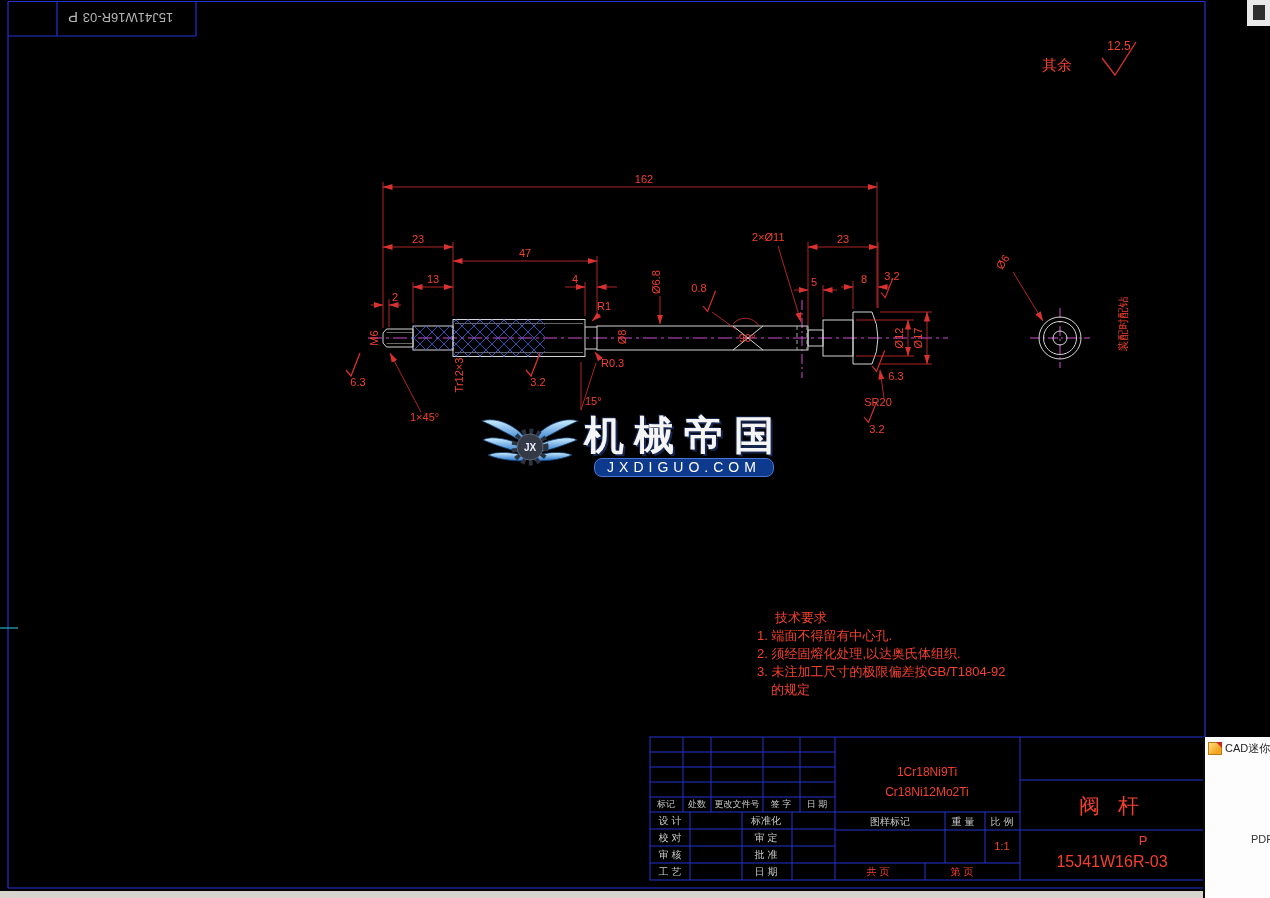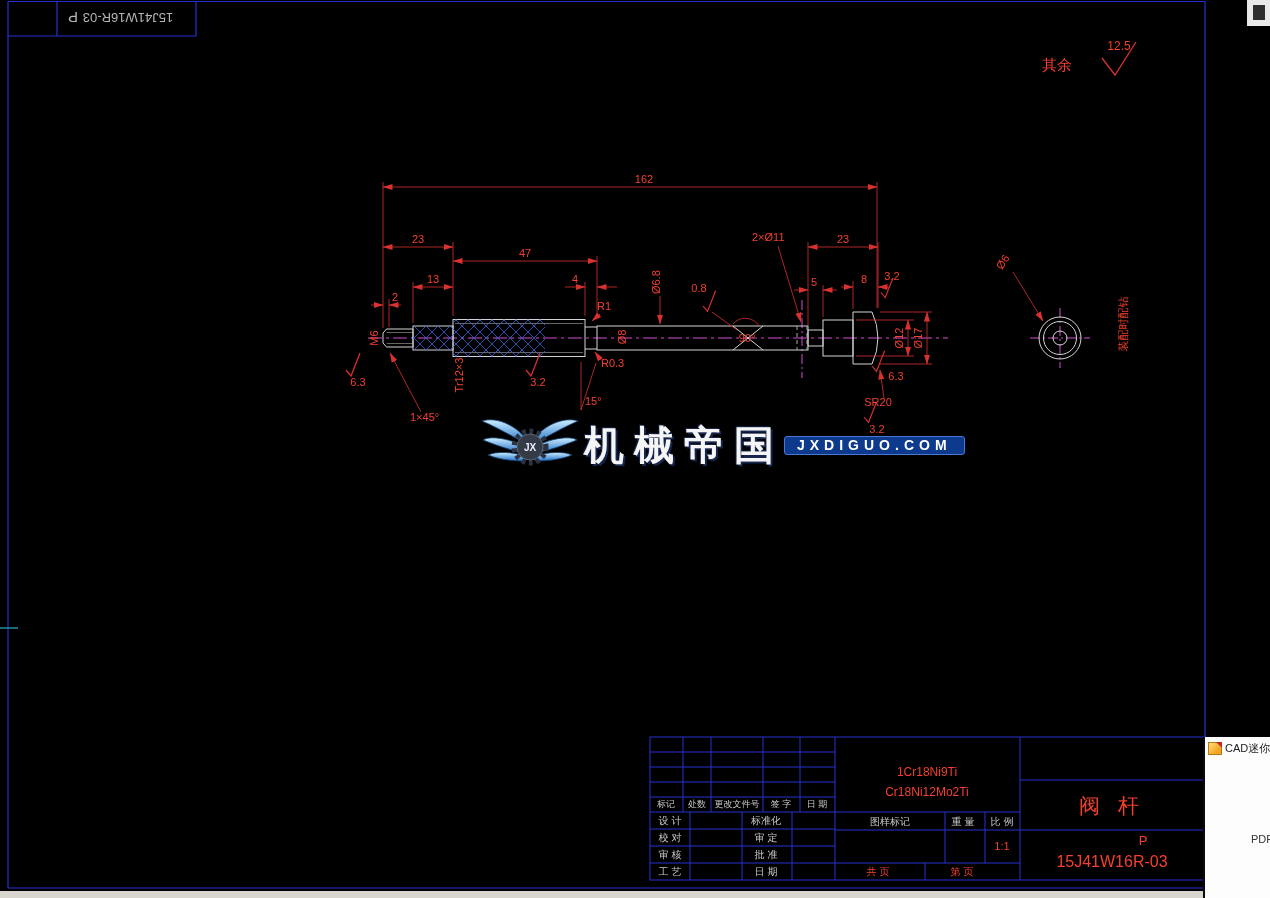--- a/index.html
+++ b/index.html
@@ -6,23 +6,23 @@
   #screen{position:relative;width:1270px;height:898px;background:#000;overflow:hidden;font-family:"Liberation Sans",sans-serif;}
   svg text{font-family:"Liberation Sans",sans-serif;}
   .dimtxt{fill:#f2402e;font-size:11px;}
   .lbl{fill:#c9c9c9;font-size:10px;}
   .lbl9{fill:#c9c9c9;font-size:9px;}
   .redtb{fill:#f2402e;}
   .techreq{position:absolute;left:757px;top:609px;color:#f2402e;font-size:13px;line-height:18px;z-index:2;}
   .techreq .tr-title{margin-left:18px;}
   .techreq .tr-last{margin-left:14px;}
   .watermark{position:absolute;left:480px;top:411px;display:flex;align-items:center;z-index:3;}
-  .wm-text{display:flex;flex-direction:row;align-items:center;margin-left:4px;text-align:right;}
+  .wm-text{display:flex;flex-direction:column;align-items:center;margin-left:4px;text-align:right;}
   .wm-name{font-size:40px;font-weight:bold;color:#f5f5f5;letter-spacing:10px;line-height:44px;text-shadow:2px 2px 0 #16264f,-1px -1px 0 #16264f,3px 4px 5px #000;}
-  .wm-url{margin-top:1px;background:#0d3a8d;border:1px solid #4a77d4;border-radius:3px;color:#fff;font-weight:bold;font-size:14px;letter-spacing:5px;padding:0 12px;line-height:17px;}
+  .wm-url{margin-top:1px;background:#0d3a8d;border:1px solid #4a77d4;border-radius:8px;color:#fff;font-weight:normal;font-size:14px;letter-spacing:5px;padding:0 12px;line-height:17px;}
   .popup{position:absolute;left:1203px;top:737px;width:67px;height:161px;background:#fdfdfd;border-left:2px solid #0a0a0a;box-sizing:border-box;z-index:6;overflow:hidden;}
   .popup-header{display:flex;align-items:center;gap:3px;padding:4px 2px 2px 3px;}
   .doc-icon{width:14px;height:13px;position:relative;background:linear-gradient(135deg,#ffe080 0%,#f4a623 70%);border:1px solid #b87a10;box-sizing:border-box;flex:0 0 auto;}
   .doc-icon::after{content:"";position:absolute;right:-1px;top:-1px;border-style:solid;border-width:0 6px 6px 0;border-color:transparent #c8281e transparent transparent;}
   .popup-title{font-size:11px;color:#222;white-space:nowrap;}
   .popup-pdf{position:absolute;left:46px;top:96px;font-size:11px;color:#333;}
   .winctl{position:absolute;left:1247px;top:0;width:23px;height:26px;background:#e9e9e9;z-index:6;}
   .winctl-inner{width:12px;height:15px;background:#2e2e2e;margin:5px auto 0;}
   .hscroll{position:absolute;left:0;top:891px;width:1270px;height:7px;background:#d8d5ce;z-index:5;}
 </style>
@@ -259,20 +259,27 @@
     <text class="redtb" x="878" y="875" font-size="10">共  页</text>
     <text class="redtb" x="962" y="875" font-size="10">第  页</text>
     <text class="redtb" x="927" y="776" font-size="12">1Cr18Ni9Ti</text>
     <text class="redtb" x="927" y="796" font-size="12">Cr18Ni12Mo2Ti</text>
     <text class="redtb" x="1112" y="813" font-size="21" letter-spacing="6">阀 杆</text>
     <text class="redtb" x="1143" y="845" font-size="13">P</text>
     <text class="redtb" x="1112" y="867" font-size="16">15J41W16R-03</text>
   </g>
 </svg>
 
+<div class="techreq">
+  <div class="tr-title">技术要求</div>
+  <div>1. 端面不得留有中心孔.</div>
+  <div>2. 须经固熔化处理,以达奥氏体组织.</div>
+  <div>3. 未注加工尺寸的极限偏差按GB/T1804-92</div>
+  <div class="tr-last">的规定</div>
+</div>
 
 <div class="watermark">
   <svg width="100" height="68" viewBox="0 0 100 68">
     <defs>
       <linearGradient id="wg" x1="0" y1="0" x2="0" y2="1">
         <stop offset="0" stop-color="#cdeeff"></stop>
             <stop offset="1" stop-color="#1f6fc8"></stop>
       </linearGradient>
     </defs>
     <g id="wingL" stroke="#123d6e" stroke-width="0.8" fill="url(#wg)">

